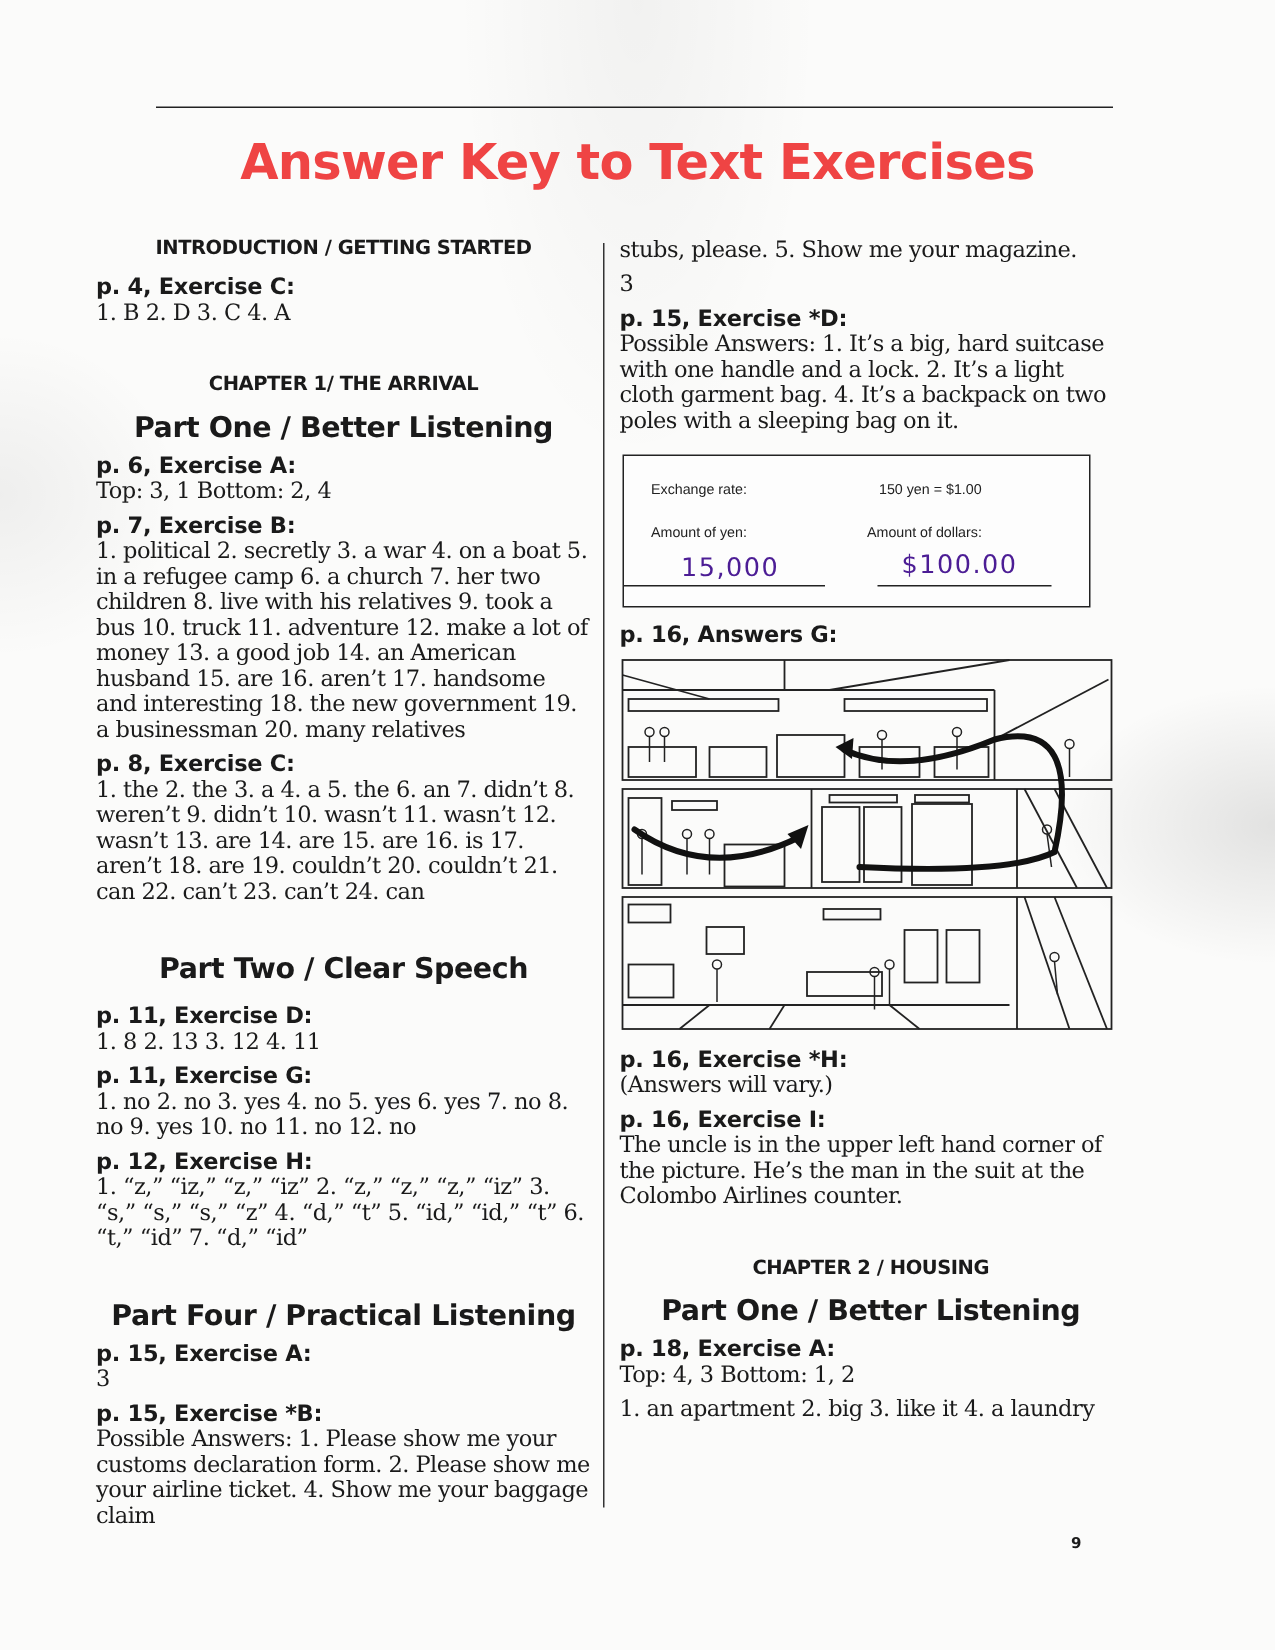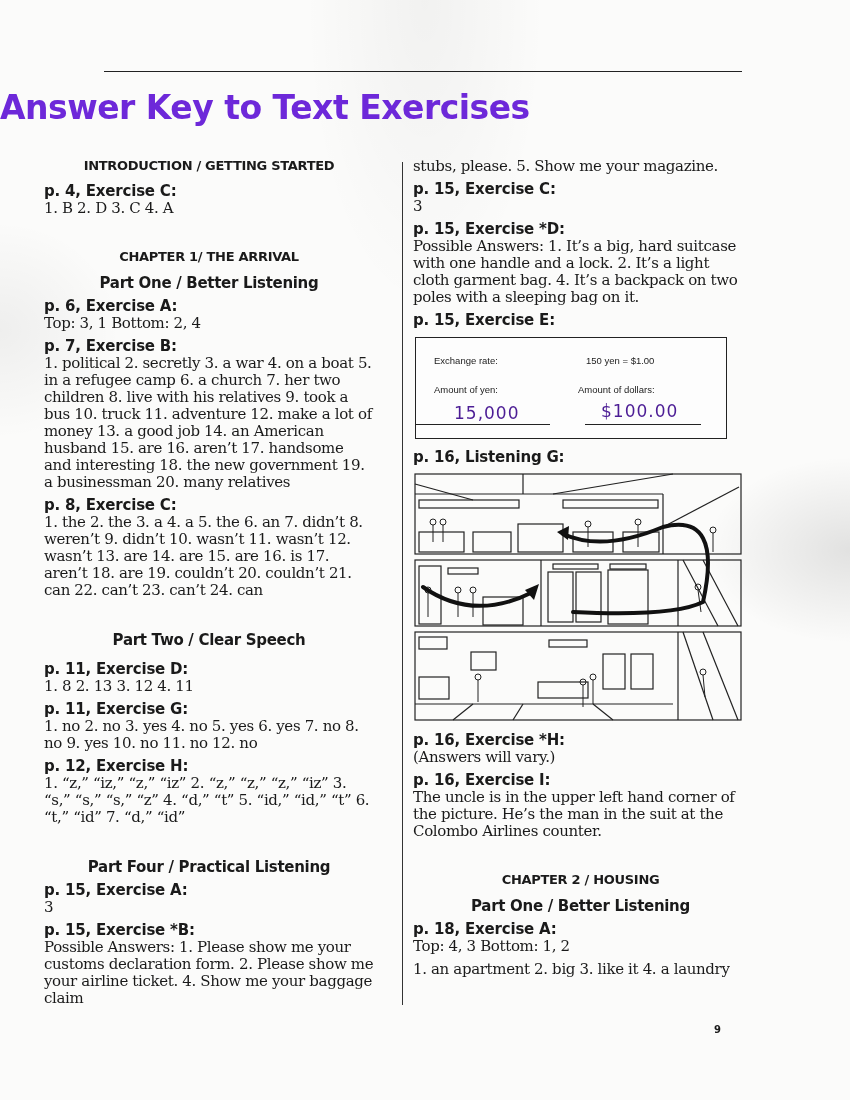--- a/index.html
+++ b/index.html
@@ -14,41 +14,41 @@
       background:
         radial-gradient(ellipse at 100% 50%, rgba(0,0,0,0.10), rgba(0,0,0,0) 12%),
         radial-gradient(ellipse at 0% 30%, rgba(0,0,0,0.05), rgba(0,0,0,0) 10%),
         radial-gradient(ellipse at 50% 0%, rgba(0,0,0,0.04), rgba(0,0,0,0) 20%);
     }
     .top-rule {
       position: absolute; left: 104px; top: 71px; width: 638px; height: 0;
       border-top: 1.5px solid #222;
     }
     .page-title {
-      position: absolute; left: 0; width: 850px; top: 88px; 
+      position: absolute; left: 0; width: 850px; top: 88px; text-align: center;
       font-family: "DejaVu Sans", sans-serif; font-weight: bold; font-size: 33px;
-      letter-spacing: -0.5px; color: #6d28d9;
+      letter-spacing: -0.5px; color: #ef4444;
     }
     .col {
       position: absolute; top: 158px;
     }
-    .col-left { left: 44px; width: 330px; }
+    .col-left { left: 64px; width: 330px; }
     .col-right { left: 413px; width: 335px; }
     .divider {
       position: absolute; left: 402px; top: 162px; height: 843px; width: 0;
       border-left: 1.5px solid #333;
     }
     .sec-head {
       font-family: "DejaVu Sans", sans-serif; font-weight: bold;
       font-size: 13px; text-align: center; letter-spacing: -0.3px;
       margin: 0; color: #1a1a1a;
     }
     .part-head {
       font-family: "DejaVu Sans", sans-serif; font-weight: bold;
-      font-size: 15px; text-align: center; letter-spacing: -0.3px;
+      font-size: 19px; text-align: center; letter-spacing: -0.3px;
       margin: 0; color: #1a1a1a;
     }
     .ex-head {
       font-family: "DejaVu Sans", sans-serif; font-weight: bold;
       font-size: 15px; margin: 0; letter-spacing: -0.2px; line-height: 17px;
     }
     .ex-body {
       font-family: "DejaVu Serif", serif; font-size: 15px; line-height: 17px;
       margin: 0; letter-spacing: -0.35px; word-spacing: 0px;
     }
@@ -145,46 +145,42 @@
   <div>
     <div class="ex-head">p. 15, Exercise *B:</div>
     <div class="ex-body">Possible Answers:  1. Please show me your customs declaration form.  2. Please show me your airline ticket.  4. Show me your baggage claim</div>
   </div>
 </div>
 
 <div class="col col-right">
   <div class="ex-body">stubs, please.  5. Show me your magazine.</div>
   <div class="gap-s"></div>
   <div>
-    <div class="ex-head">p. 15, Exercise C:</div>
     <div class="ex-body">3</div>
   </div>
   <div class="gap-s"></div>
   <div>
     <div class="ex-head">p. 15, Exercise *D:</div>
     <div class="ex-body">Possible Answers:  1. It’s a big, hard suitcase with one handle and a lock.  2. It’s a light cloth garment bag.  4. It’s a backpack on two poles with a sleeping bag on it.</div>
   </div>
   <div class="gap-s"></div>
-  <div>
-    <div class="ex-head">p. 15, Exercise E:</div>
-  </div>
 
   <div class="exchange-box">
     <span class="ebox-label" style="left:18px; top:17px;">Exchange rate:</span>
     <span class="ebox-label" style="left:170px; top:17px;">150 yen  =  $1.00</span>
     <span class="ebox-label" style="left:18px; top:46px;">Amount of yen:</span>
     <span class="ebox-label" style="left:162px; top:46px;">Amount of dollars:</span>
     <span class="ebox-hand" style="left:38px; top:65px;">15,000</span>
     <span class="ebox-hand" style="left:185px; top:63px;">$100.00</span>
     <div class="ebox-line" style="left:0px; top:86px; width:134px;"></div>
     <div class="ebox-line" style="left:169px; top:86px; width:116px;"></div>
   </div>
 
   <div class="gap-m"></div>
-  <div class="ex-head">p. 16, Listening G:</div>
+  <div class="ex-head">p. 16, Answers G:</div>
 
   <div class="illustration">
     <svg width="330" height="250" viewBox="0 0 330 250">
       <g fill="none" stroke="#222" stroke-width="1.2">
 
         <rect x="2" y="2" width="326" height="80"></rect>
         <rect x="2" y="88" width="326" height="66"></rect>
         <rect x="2" y="160" width="326" height="88"></rect>
 
         <line x1="2" y1="12" x2="60" y2="28"></line>

